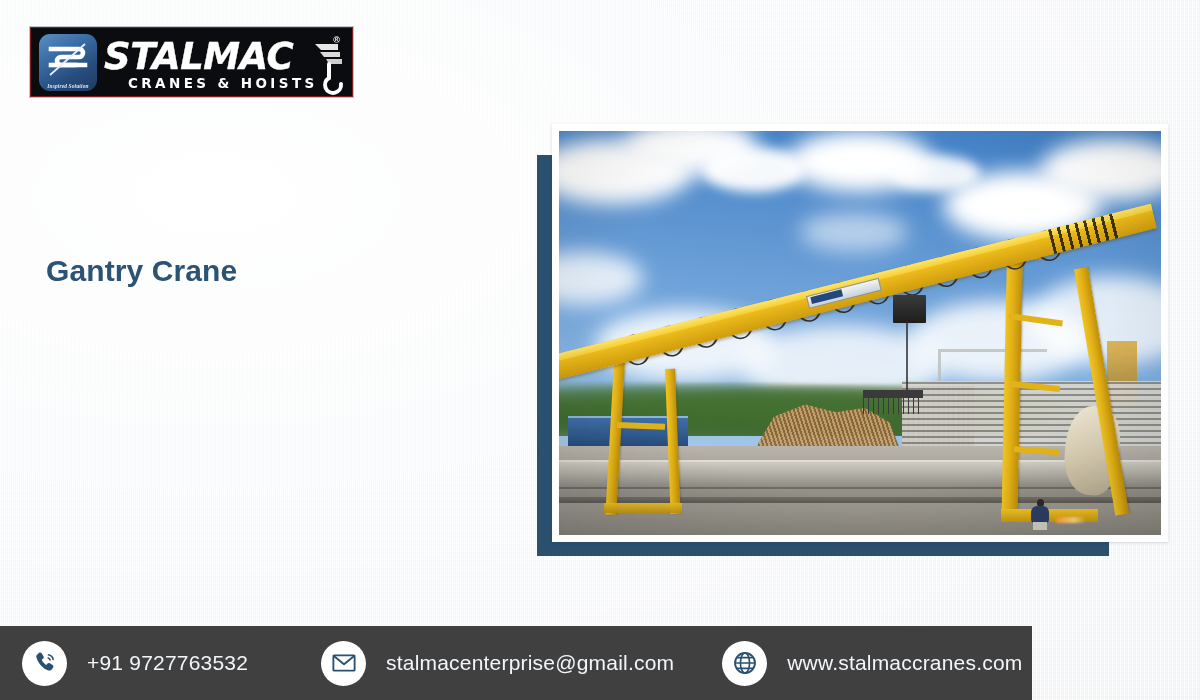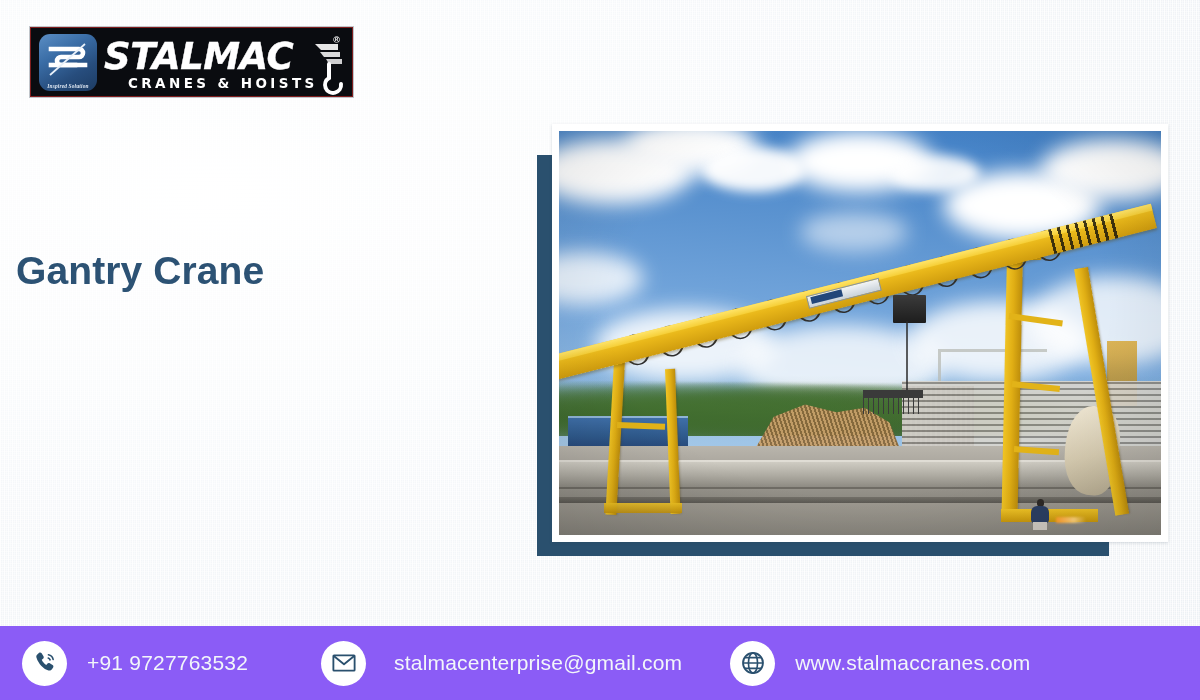--- a/index.html
+++ b/index.html
@@ -85,23 +85,23 @@
     font-family:"DejaVu Sans", sans-serif;
   }
   .logo-reg {
     position:absolute; right:4px; top:3px;
     font-size:9px; color:#ffffff; font-weight:bold;
   }
   .logo-hook { position:absolute; right:-2px; top:8px; width:34px; height:56px; }
 
   
   .headline {
-    position:absolute; left:16px; top:245px;
+    position:absolute; left:46px; top:245px;
     width:360px;
-    font-size:39px;
+    font-size:30px;
     line-height:52px;
     font-weight:bold;
     color:#2c5274;
     letter-spacing:0.1px;
   }
 
   
   .photo-accent {
     position:absolute;
     left:537px; top:155px;
@@ -316,30 +316,30 @@
 
   .photo-vignette {
     position:absolute; inset:0;
     background:radial-gradient(ellipse at 50% 45%, rgba(0,0,0,0) 58%, rgba(0,0,0,0.12) 100%);
     pointer-events:none;
   }
 
   
   .footer {
     position:absolute; left:0; bottom:0;
-    width:1200px; height:74px;
-    background:#8b5cf6;
+    width:1032px; height:74px;
+    background:#404040;
     display:flex; align-items:center;
   }
   .contact {
     display:flex; align-items:center;
     white-space:nowrap;
   }
   .c-phone { margin-left:22px; }
-  .c-mail  { margin-left:73px;gap:8px; }
+  .c-mail  { margin-left:73px; }
   .c-web   { margin-left:48px;text-align:right; }
   .c-icon {
     width:45px; height:45px;
     border-radius:50%;
     background:#ffffff;
     display:flex; align-items:center; justify-content:center;
     flex:0 0 45px;
   }
   .c-icon svg { width:26px; height:26px; display:block; }
   .c-text {

